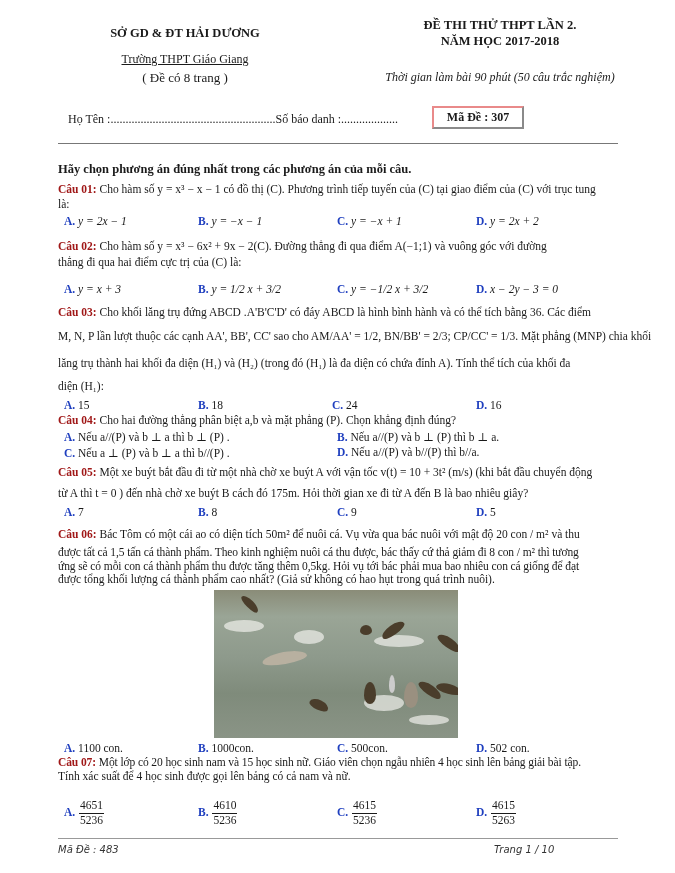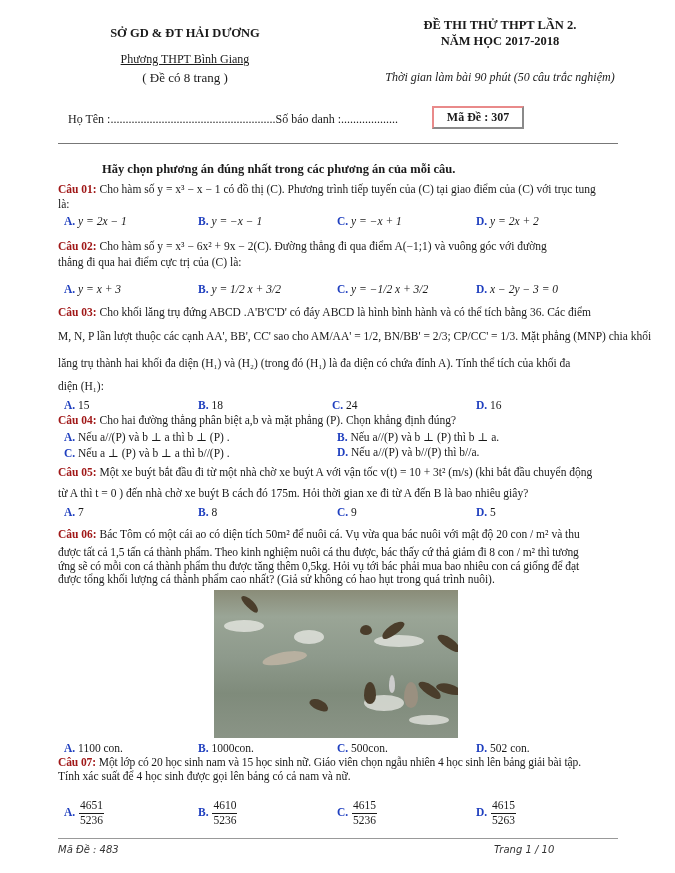--- a/index.html
+++ b/index.html
@@ -23,35 +23,35 @@
   .footer { font-family:"DejaVu Sans", sans-serif; font-style:italic; font-size:10px; color:#333; }
   .fish-img { position:absolute; left:214px; top:590px; width:244px; height:148px; overflow:hidden;
       background: linear-gradient(180deg,#8a8c78 0%,#9aa596 18%,#8e9a8c 45%,#7f8b7b 70%,#8a9486 100%); }
   .fish { position:absolute; background:#4a3d2b; border-radius:50% 50% 50% 50% / 60% 60% 40% 40%; }
   .splash { position:absolute; background:rgba(240,240,235,0.7); border-radius:50%; }
 </style>
 </head>
 <body>
 
 <div class="abs hdr-left bold" style="top:26px;font-size:12.5px;">SỞ GD &amp; ĐT HẢI DƯƠNG</div>
-<div class="abs hdr-left" style="top:52px;text-decoration:underline;font-size:12px;">Phương THPT Bình Giang</div>
+<div class="abs hdr-left" style="top:52px;text-decoration:underline;font-size:12px;">Trường THPT Giáo Giang</div>
 <div class="abs hdr-left" style="top:70px;font-size:13px;">( Đề có 8 trang )</div>
 
 <div class="abs hdr-right bold" style="top:18px;font-size:12.5px;">ĐỀ THI THỬ THPT LẦN 2.</div>
 <div class="abs hdr-right bold" style="top:34px;font-size:12.5px;">NĂM HỌC 2017-2018</div>
 <div class="abs hdr-right ital" style="top:70px;font-size:12px;">Thời gian làm bài 90 phút (50 câu trắc nghiệm)</div>
 
 <div class="abs" style="left:68px;top:112px;font-size:12px;white-space:nowrap;">
   <span>Họ Tên :.......................................................</span><span>Số báo danh :...................</span>
 </div>
 <div class="abs made bold" style="left:432px;top:106px;width:88px;height:19px;line-height:19px;text-align:center;font-size:12px;">Mã Đề : 307</div>
 
 <div class="abs" style="left:58px;top:143px;width:560px;border-top:1px solid #777;"></div>
 
-<div class="line bold" style="top:162px;font-size:12.5px;margin-left:44px;">Hãy chọn phương án đúng nhất trong các phương án của mỗi câu.</div>
+<div class="line bold" style="top:162px;font-size:12.5px;">Hãy chọn phương án đúng nhất trong các phương án của mỗi câu.</div>
 
 <div class="line" style="top:183px;">
   <span class="q">Câu 01:</span>
   <span>Cho hàm số y = x³ − x − 1 có đồ thị (C). Phương trình tiếp tuyến của (C) tại giao điểm của (C) với trục tung</span>
 </div>
 <div class="line" style="top:198px;">là:</div>
 <div>
   <div class="opt" style="left:64px;top:215px;"><span class="opt-letter">A.</span> <span class="math">y = 2x − 1</span></div>
   <div class="opt" style="left:198px;top:215px;"><span class="opt-letter">B.</span> <span class="math">y = −x − 1</span></div>
   <div class="opt" style="left:337px;top:215px;"><span class="opt-letter">C.</span> <span class="math">y = −x + 1</span></div>

